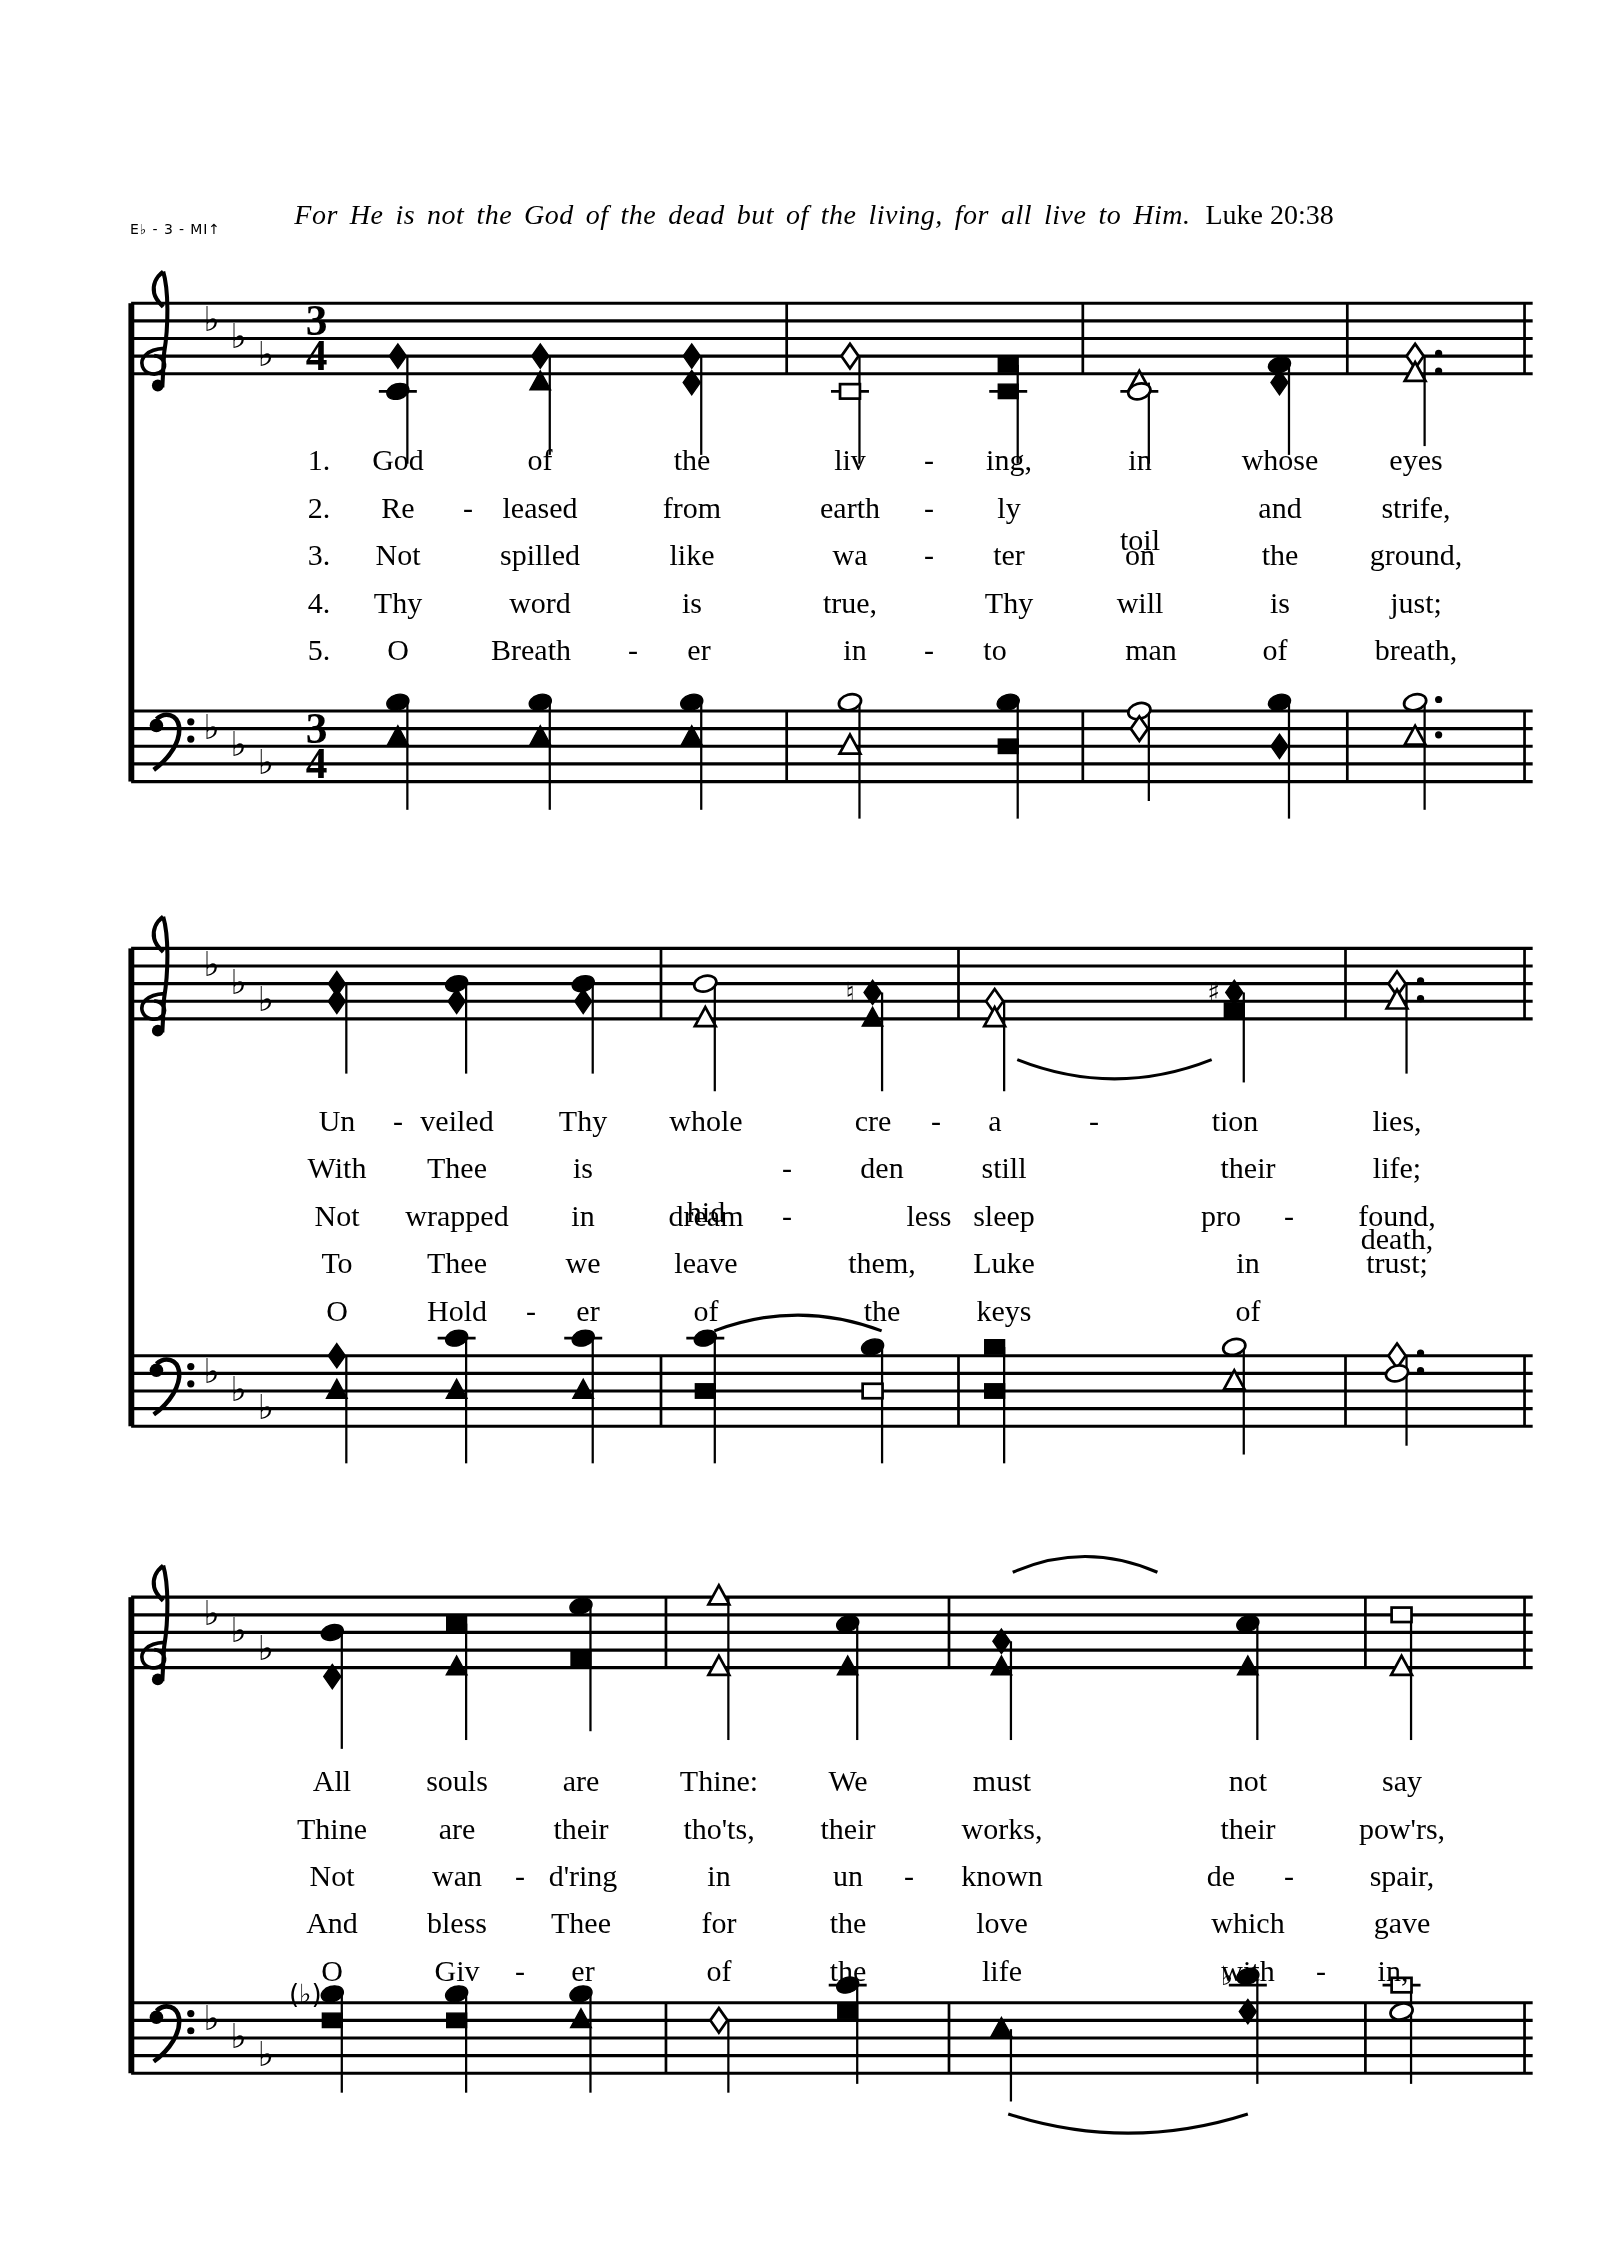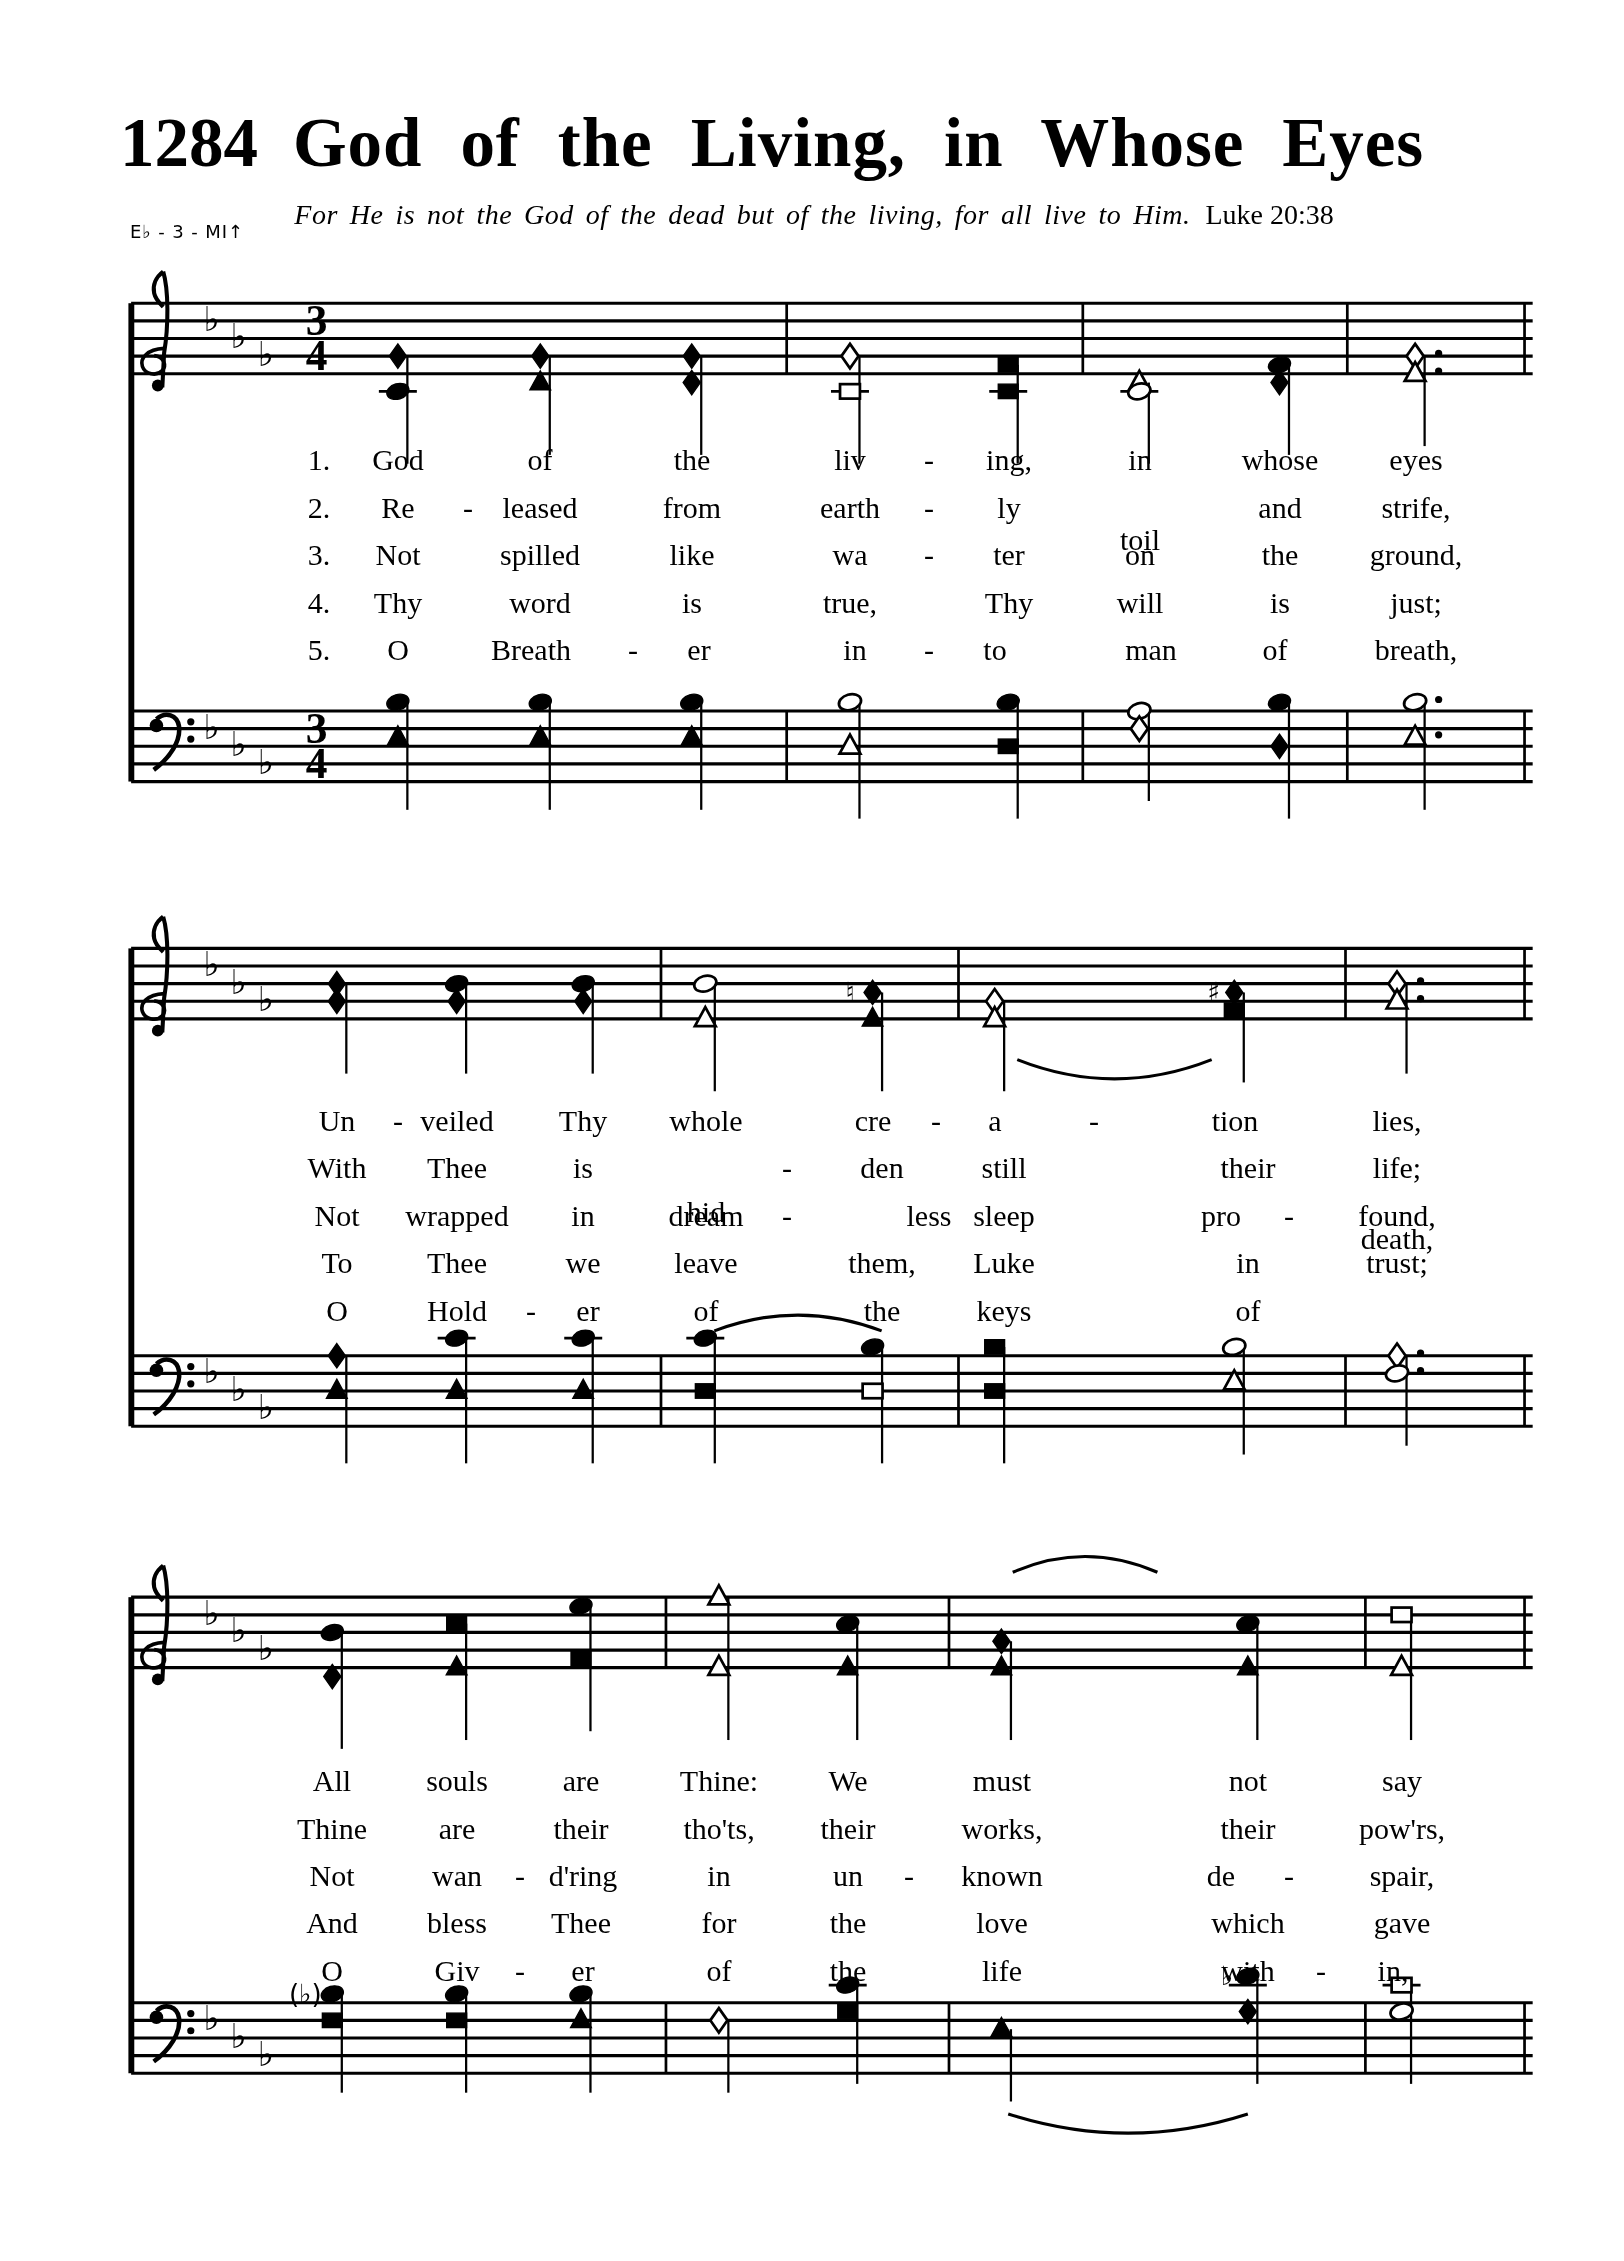--- a/index.html
+++ b/index.html
@@ -4,35 +4,31 @@
 <style>
   html,body{margin:0;padding:0;background:#ffffff;color:#000;}
   #page{position:relative;width:1624px;height:2310px;background:#fff;overflow:hidden;
         font-family:"Liberation Serif", serif;}
   #titlebar{position:absolute;left:120px;top:104px;width:1352px;display:flex;align-items:baseline;gap:35px;
             font-weight:bold;font-size:69px;white-space:nowrap;}
   #titlebar .t{word-spacing:20px;letter-spacing:0.9px;}
   #subtitle{position:absolute;left:120px;top:199px;width:1388px;text-align:center;font-size:28px;white-space:nowrap;}
   #subtitle .it{font-style:italic;letter-spacing:0.5px;word-spacing:4.5px;}
   #subtitle .ref{margin-left:8px;}
-  #keyline{position:absolute;left:130px;top:221px;font-family:"DejaVu Sans", sans-serif;font-size:18px;letter-spacing:0.9px;}
+  #keyline{position:absolute;left:130px;top:221px;font-family:"DejaVu Sans", sans-serif;font-size:14px;letter-spacing:0.9px;}
   #musicsvg{position:absolute;left:0;top:0;}
   #lyrics .lyric{position:absolute;transform:translateX(-50%);font-size:30px;line-height:1;white-space:nowrap;}
   #footer{position:absolute;left:120px;top:2191px;width:1388px;display:flex;justify-content:space-between;
           font-weight:bold;font-size:28px;}
 </style>
 </head>
 <body>
 
 <div id="page">
 
-  <div id="titlebar">
-    <span>1284</span>
-    <span class="t">God of the Living, in Whose Eyes</span>
-  </div>
 
   <div id="subtitle">
     <span class="it">For He is not the God of the dead but of the living, for all live to Him.</span>
     <span class="ref">Luke 20:38</span>
   </div>
 
   <div id="keyline">E♭ - 3 - MI↑</div>
 
   <svg id="musicsvg" width="1624" height="2310" viewBox="0 0 3592 5108" xmlns="http://www.w3.org/2000/svg">
       <rect x="284" y="670" width="13" height="1058" fill="#000"></rect>

